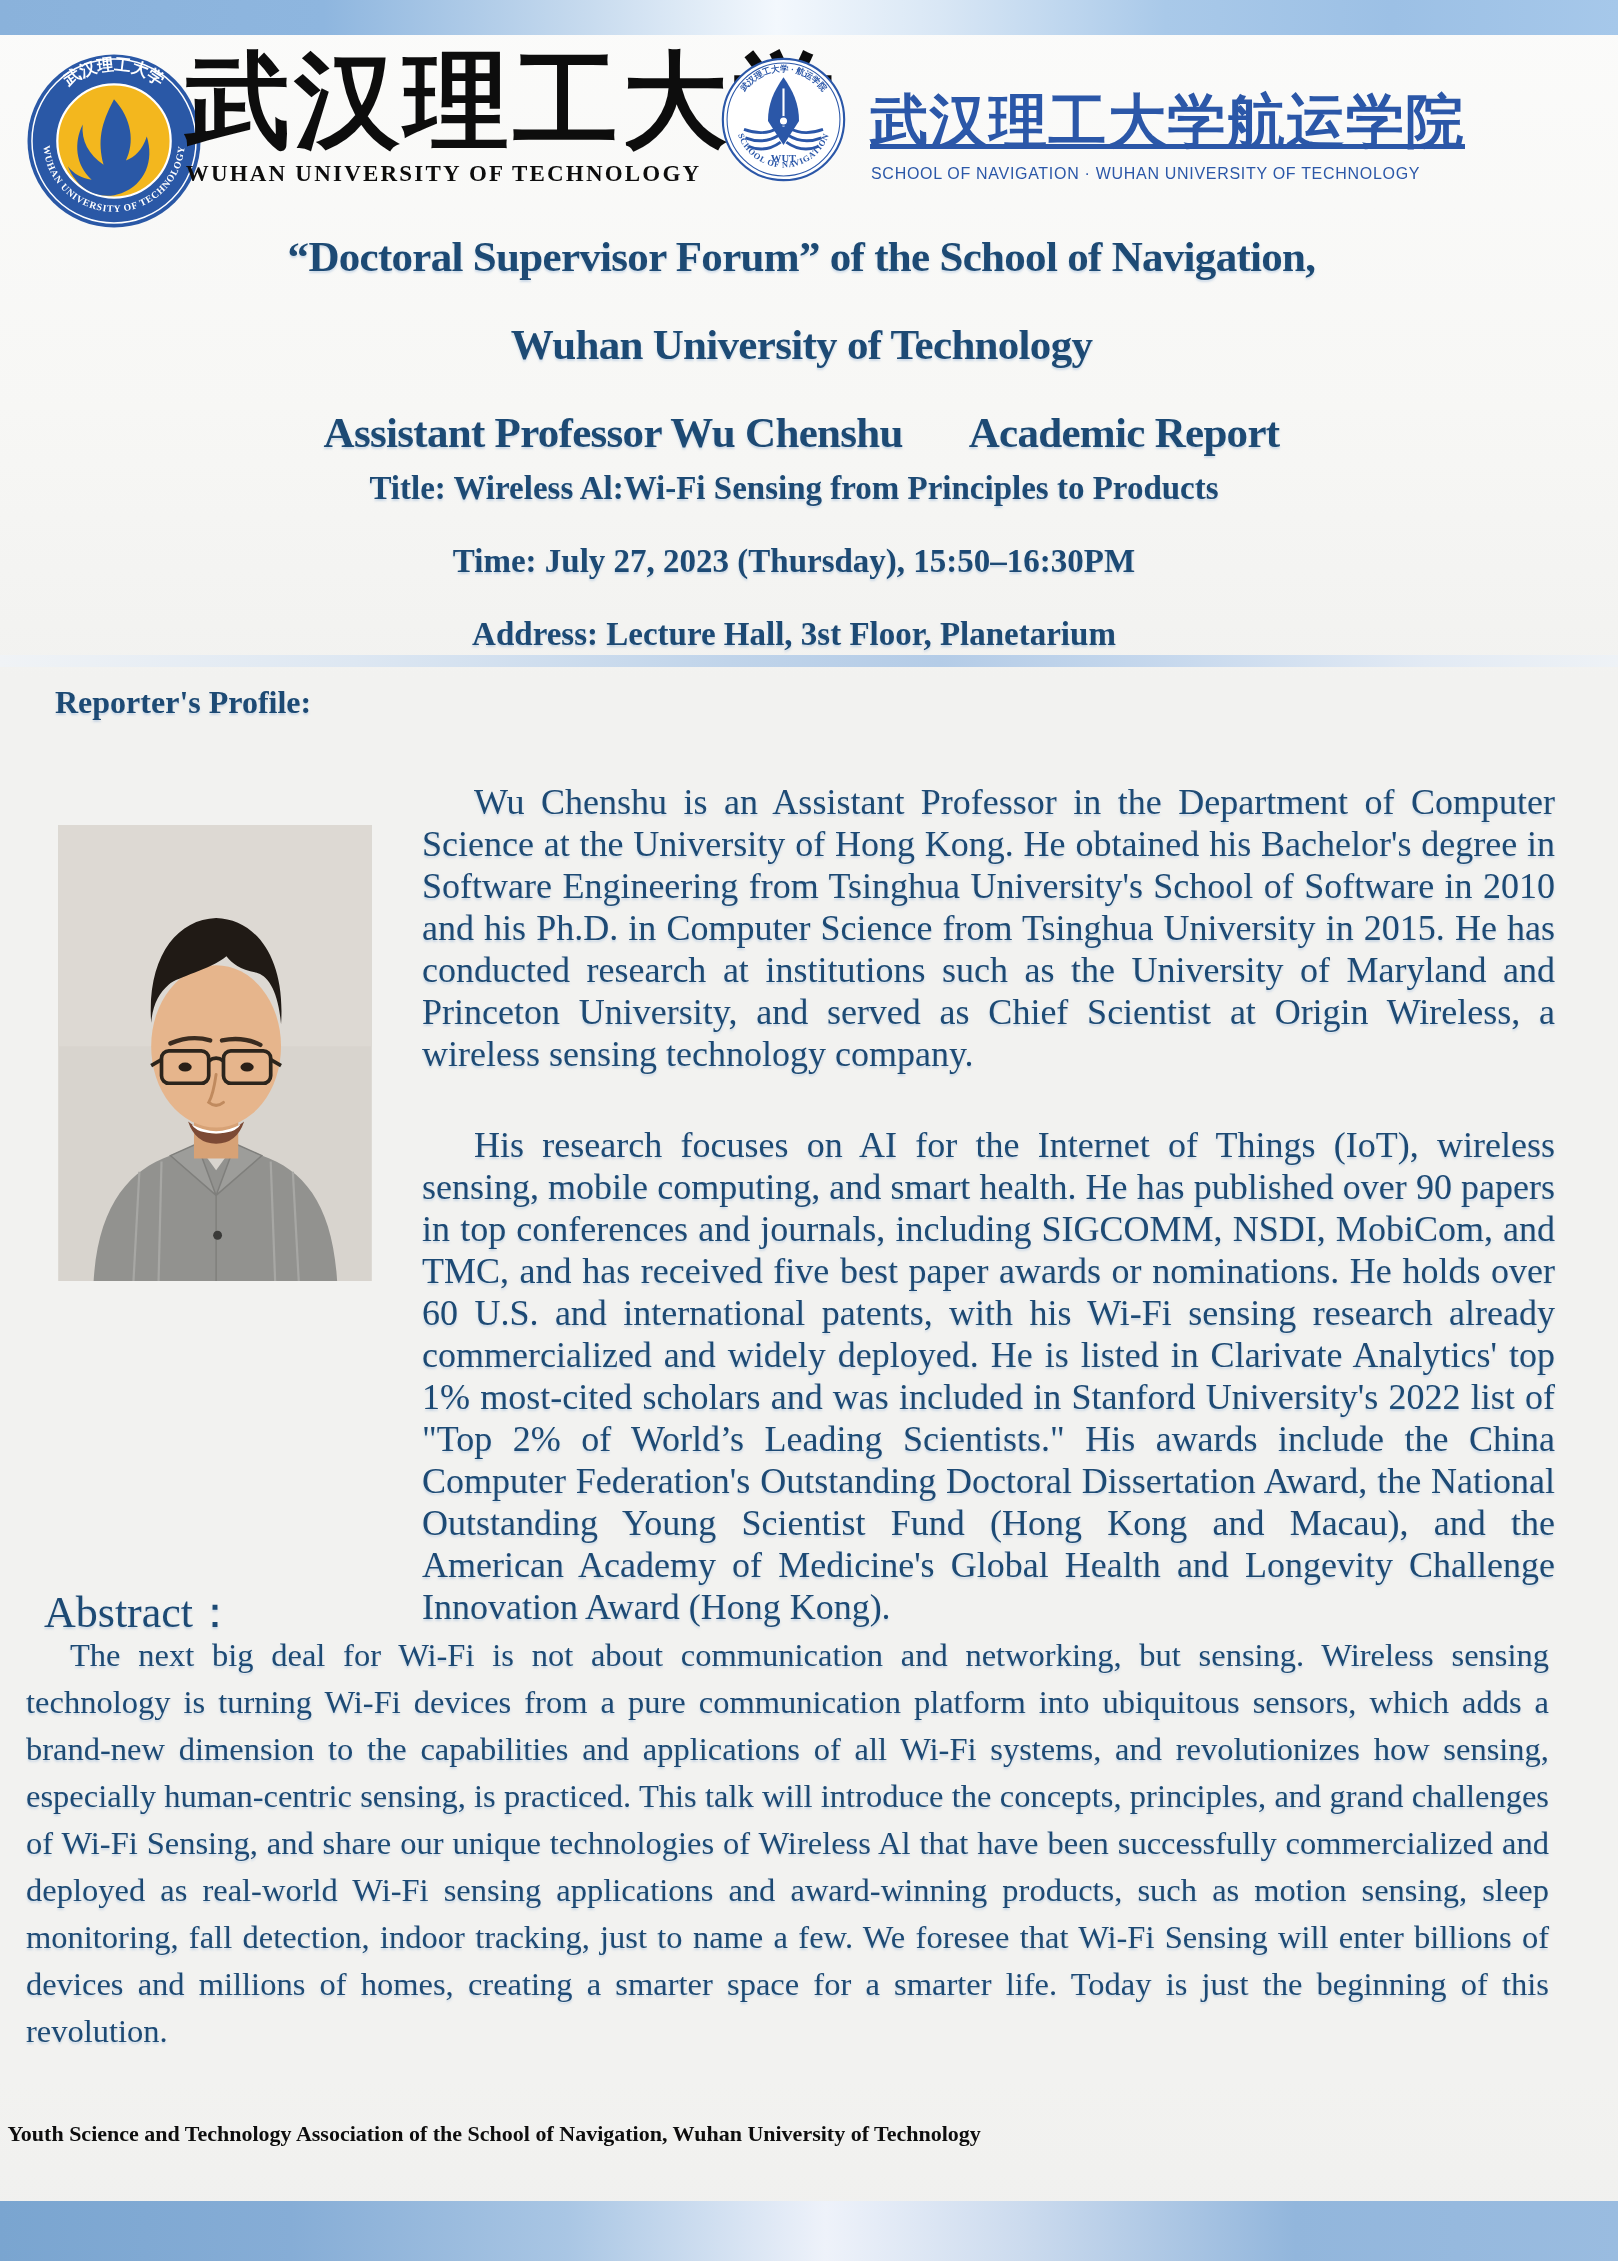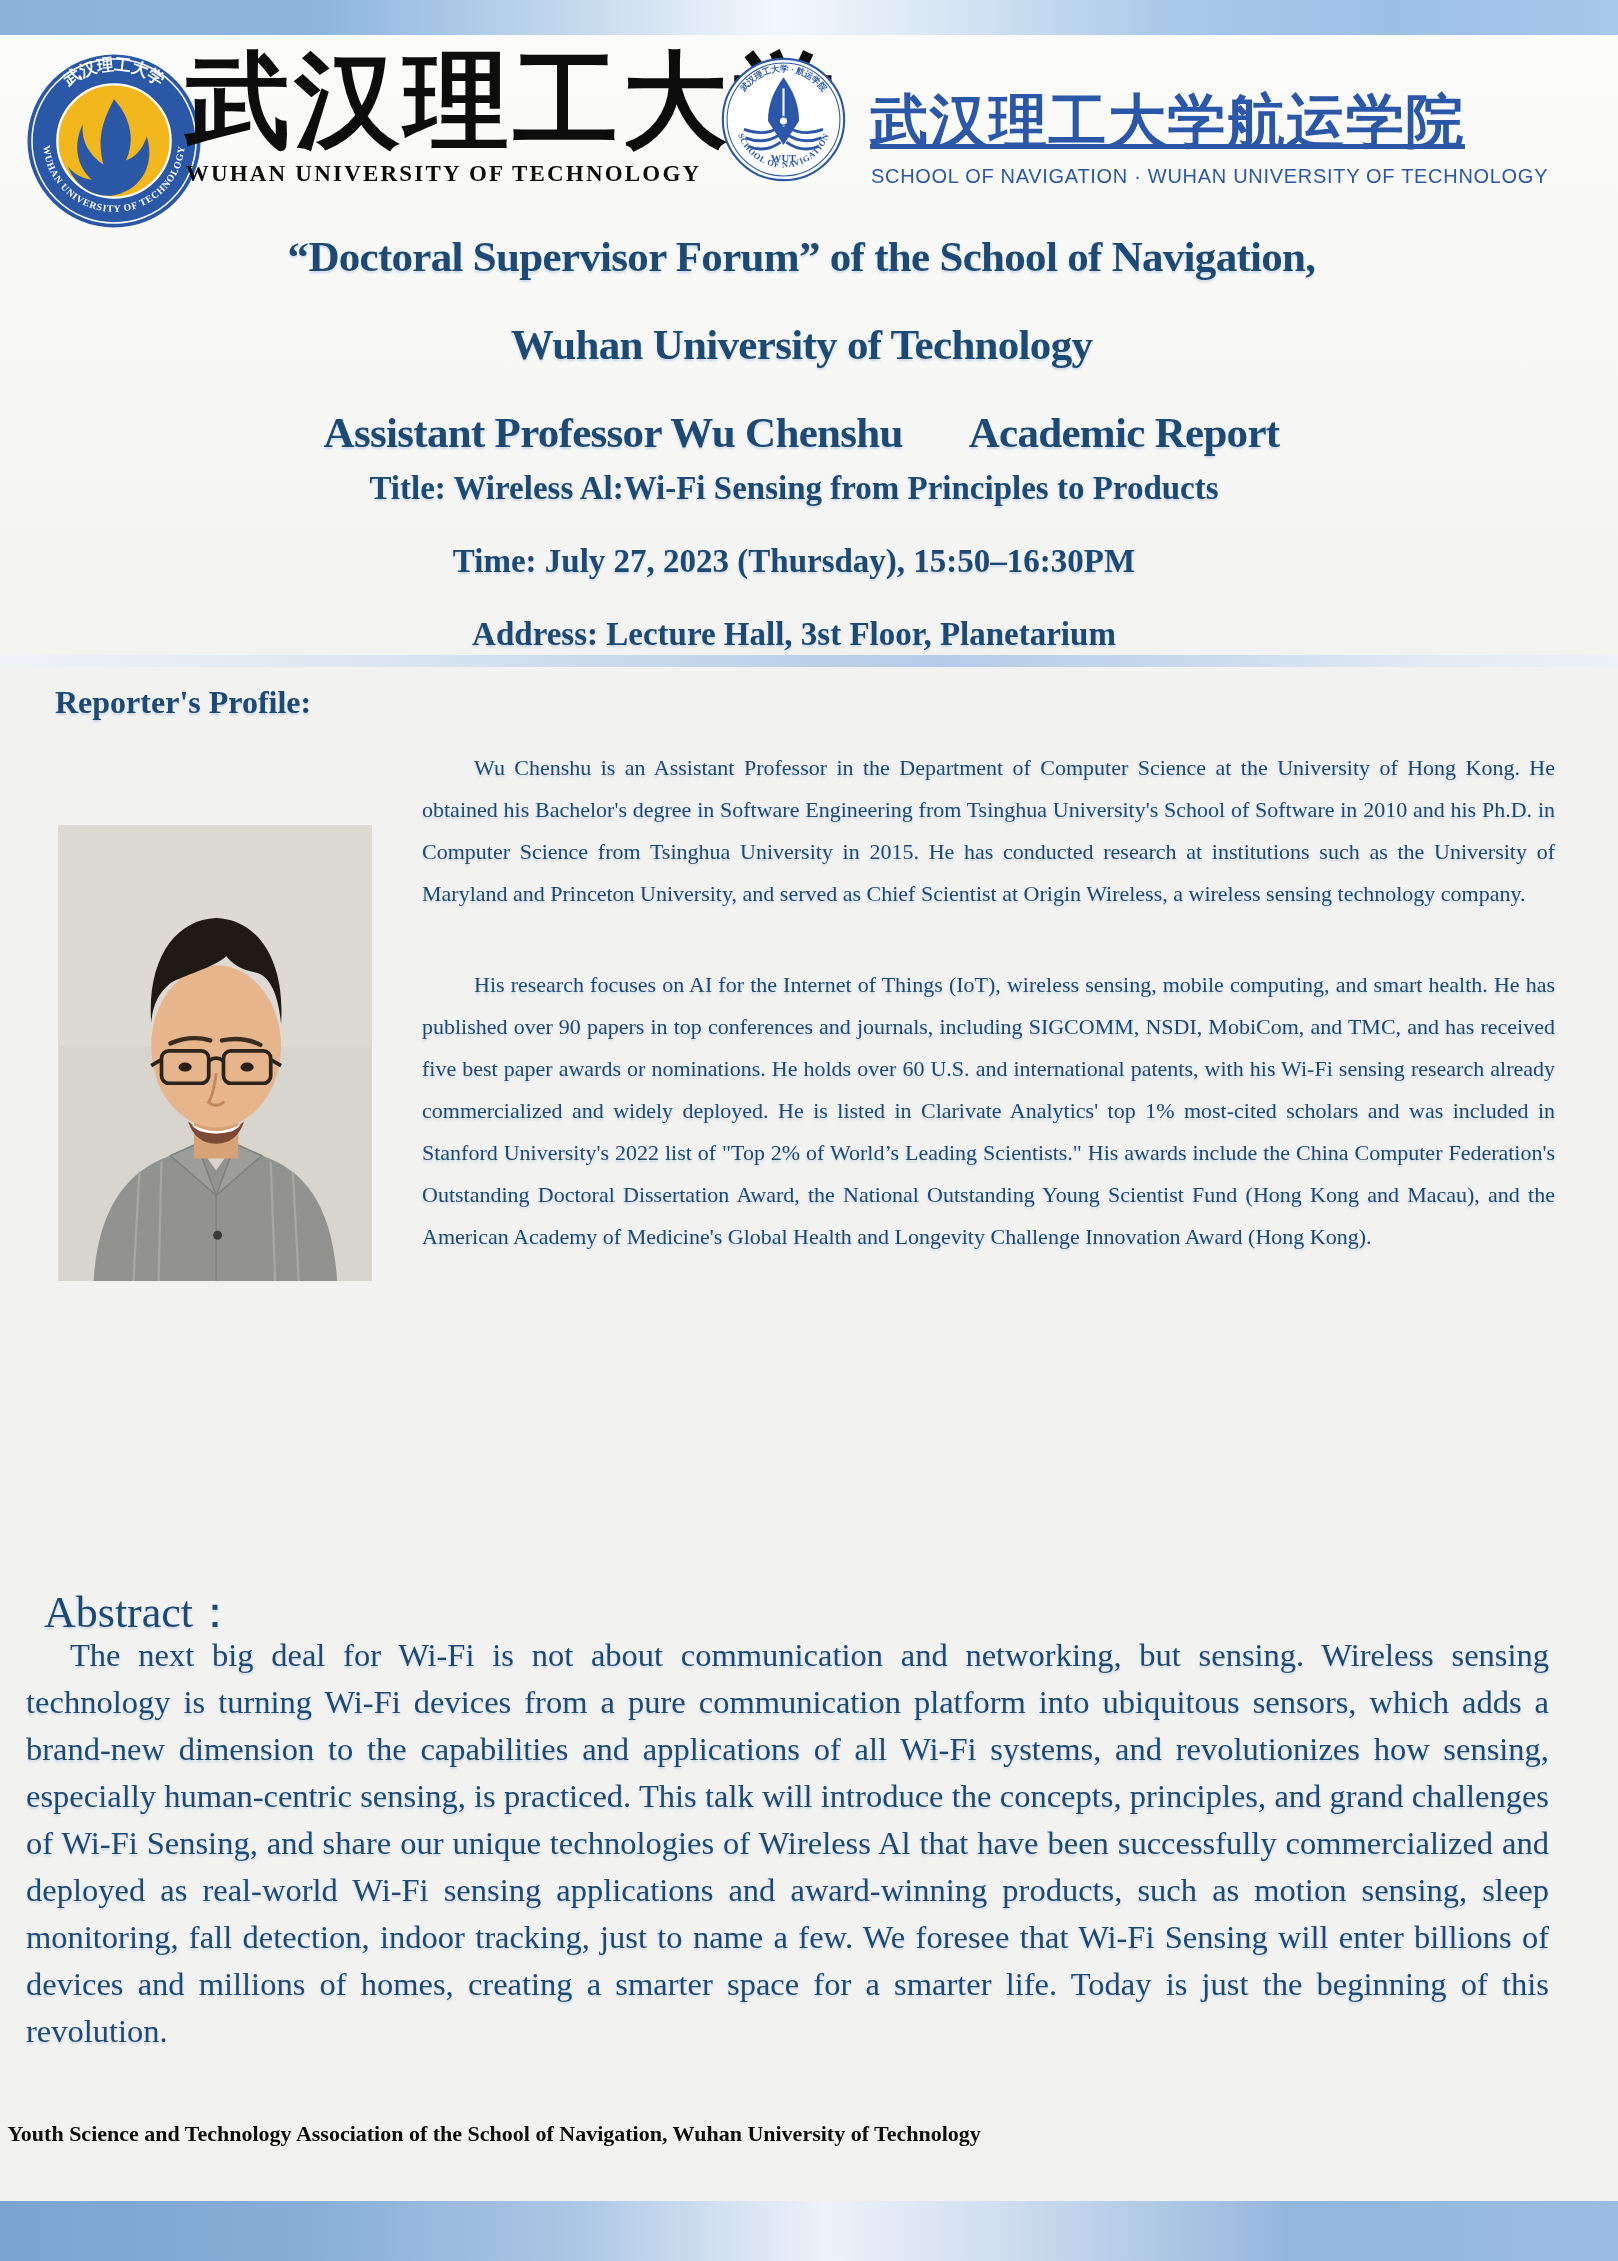--- a/index.html
+++ b/index.html
@@ -40,43 +40,43 @@
   }
   .emblem-right{position:absolute;left:720px;top:56px;width:127px;height:127px;}
   .right-cn{
     position:absolute;left:870px;top:83px;
     font-family:"Liberation Sans","DejaVu Sans",sans-serif;
     font-size:58px;font-weight:bold;color:#2b57a8;letter-spacing:1.5px;white-space:nowrap;text-decoration:underline;
   }
   .right-en{
     position:absolute;left:871px;top:165px;
     font-family:"Liberation Sans","DejaVu Sans",sans-serif;
-    font-size:20px;color:#2b57a8;letter-spacing:0.7px;white-space:nowrap;text-align:right;
+    font-size:16px;color:#2b57a8;letter-spacing:0.7px;white-space:nowrap;text-align:right;
   }
   .main-title{
     position:absolute;left:0;top:213px;width:1603px;
     text-align:center;font-size:43px;font-weight:bold;line-height:88px;
     letter-spacing:-0.7px;white-space:nowrap;
   }
   .title-gap{display:inline-block;width:66px;}
   .details{
     position:absolute;left:18.5px;top:452px;width:1551px;
     font-size:33px;font-weight:bold;line-height:73px;white-space:nowrap;text-align:center;
   }
   .profile-heading{
     position:absolute;left:55px;top:684px;
     font-size:32px;font-weight:bold;
   }
   .photo{
     position:absolute;left:58px;top:825px;width:314px;height:456px;
   }
   .photo svg{display:block;width:100%;height:100%;}
   .bio{
-    position:absolute;left:422px;top:747px;width:1133px;
-    font-size:22px;line-height:42px;text-align:justify;
+    position:absolute;left:422px;top:781px;width:1133px;
+    font-size:36px;line-height:42px;text-align:justify;
   }
   .bio p{margin:0;text-indent:52px;}
   .bio p + p{margin-top:49px;}
   .abstract-heading{
     position:absolute;left:44px;top:1583px;
     font-size:44px;font-weight:normal;
   }
   .abstract-body{
     position:absolute;left:26px;top:1632px;width:1523px;
     font-size:32.5px;line-height:47px;text-align:justify;text-indent:44px;

